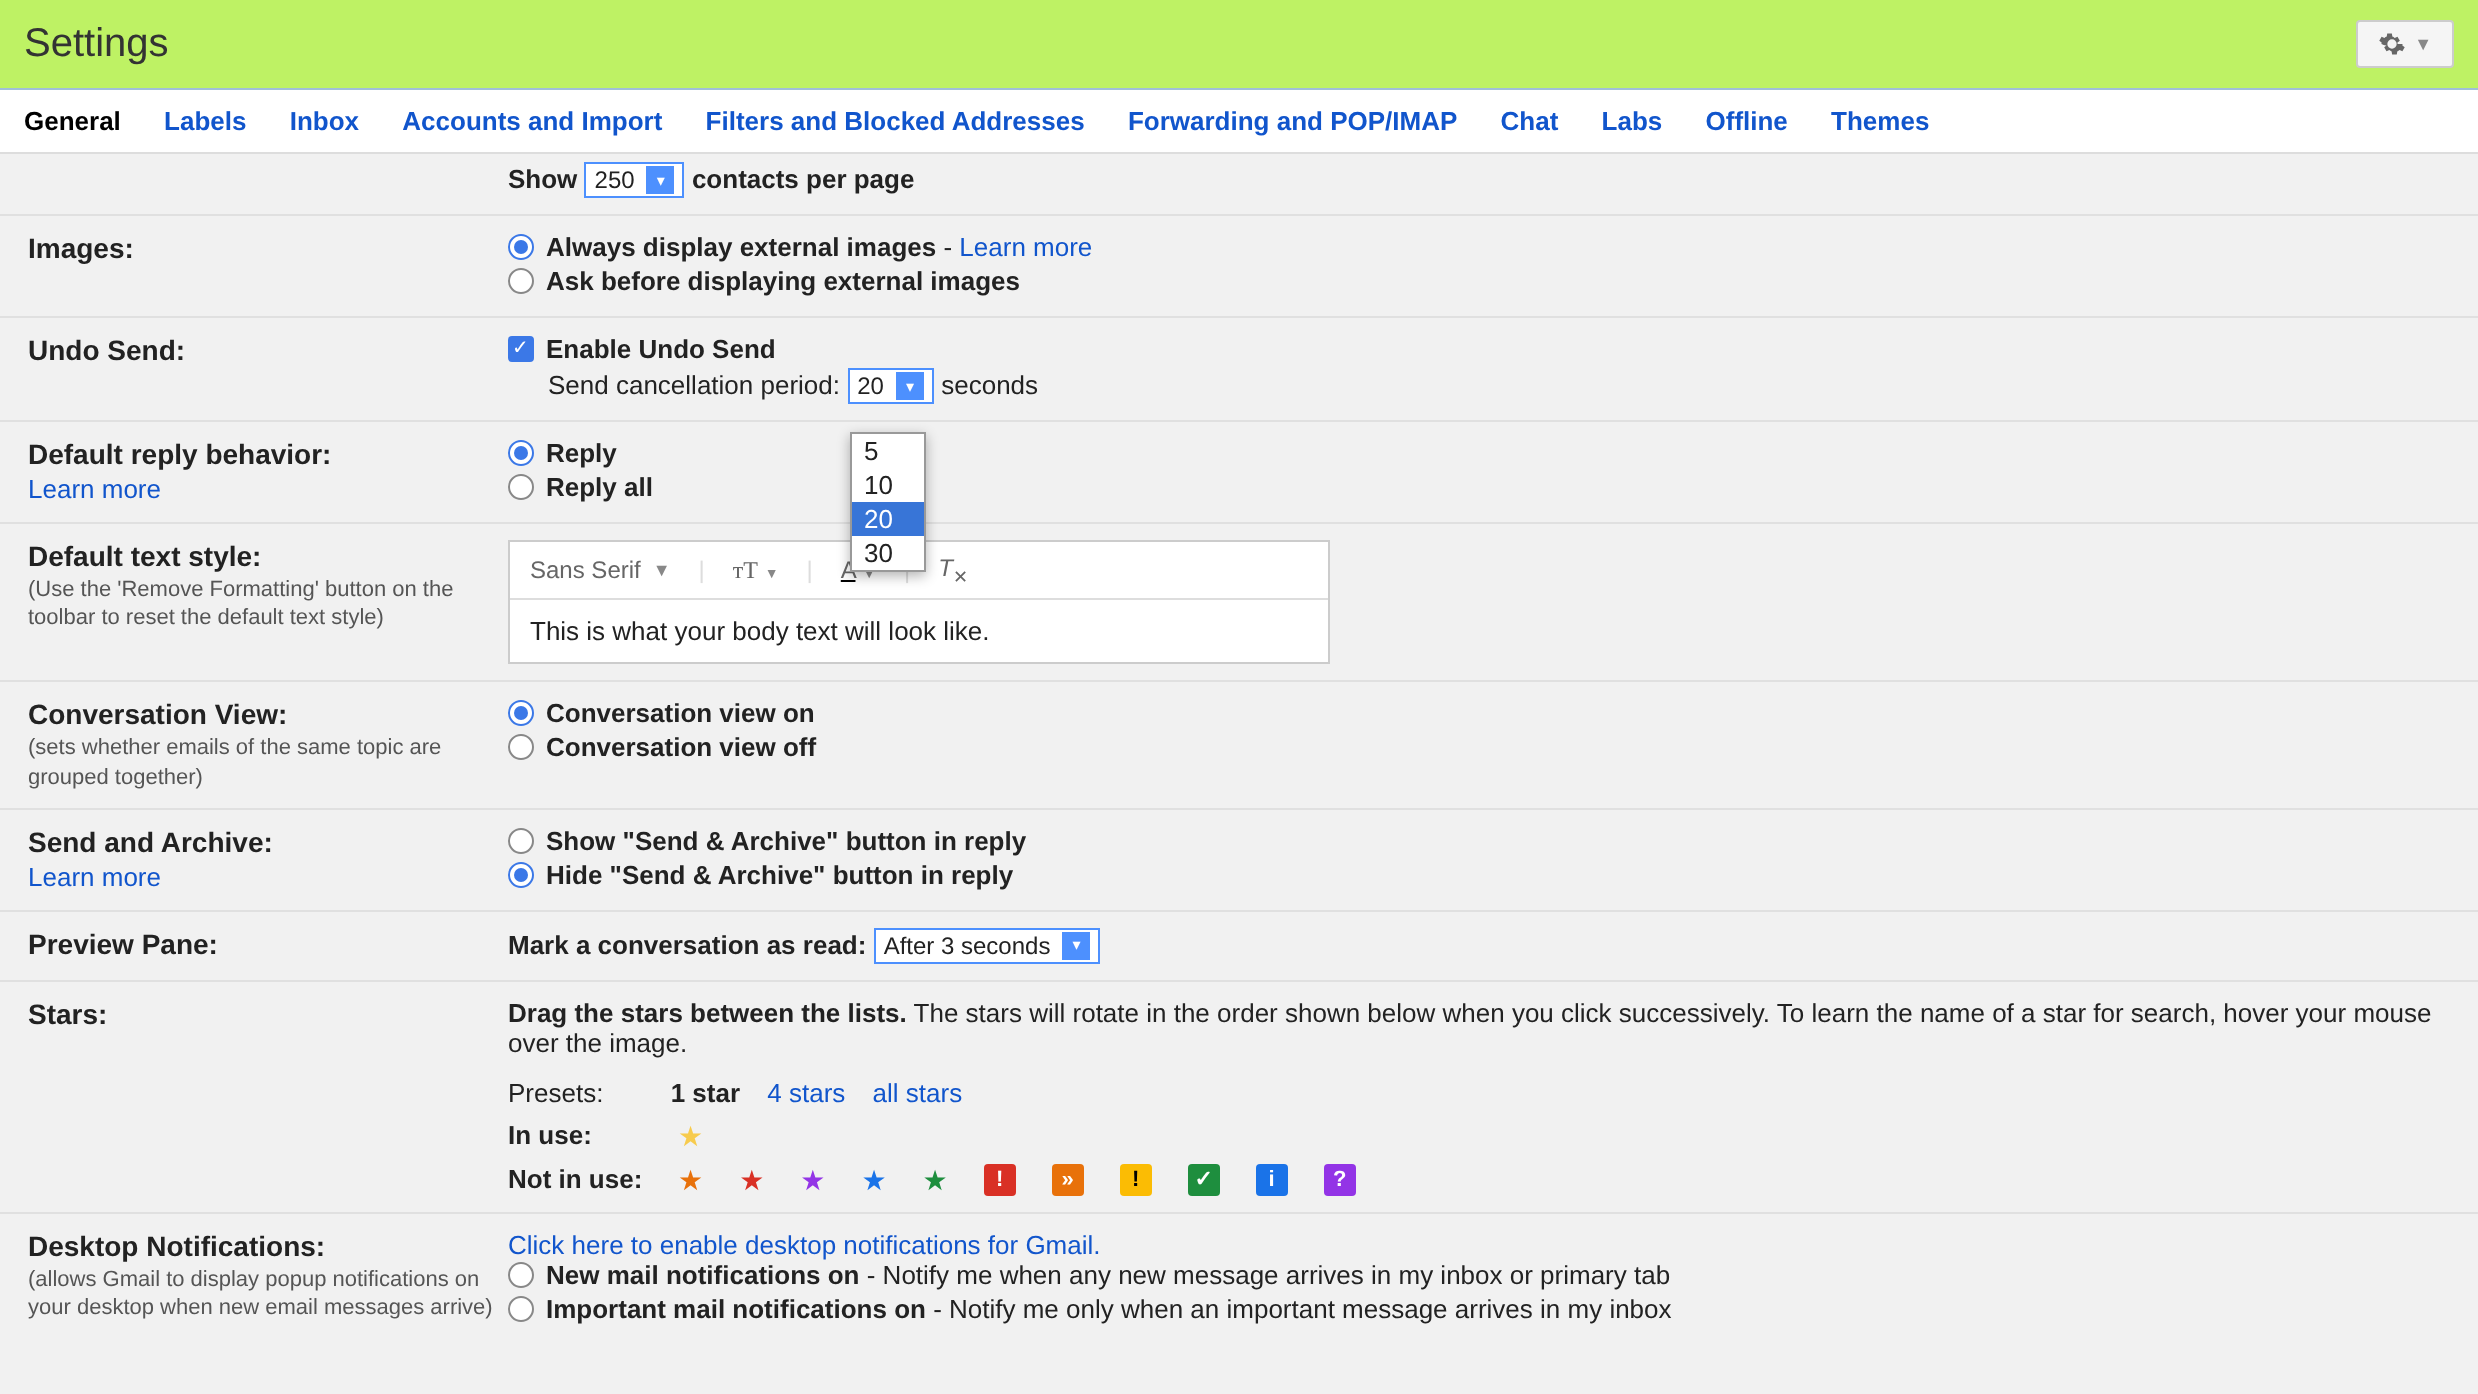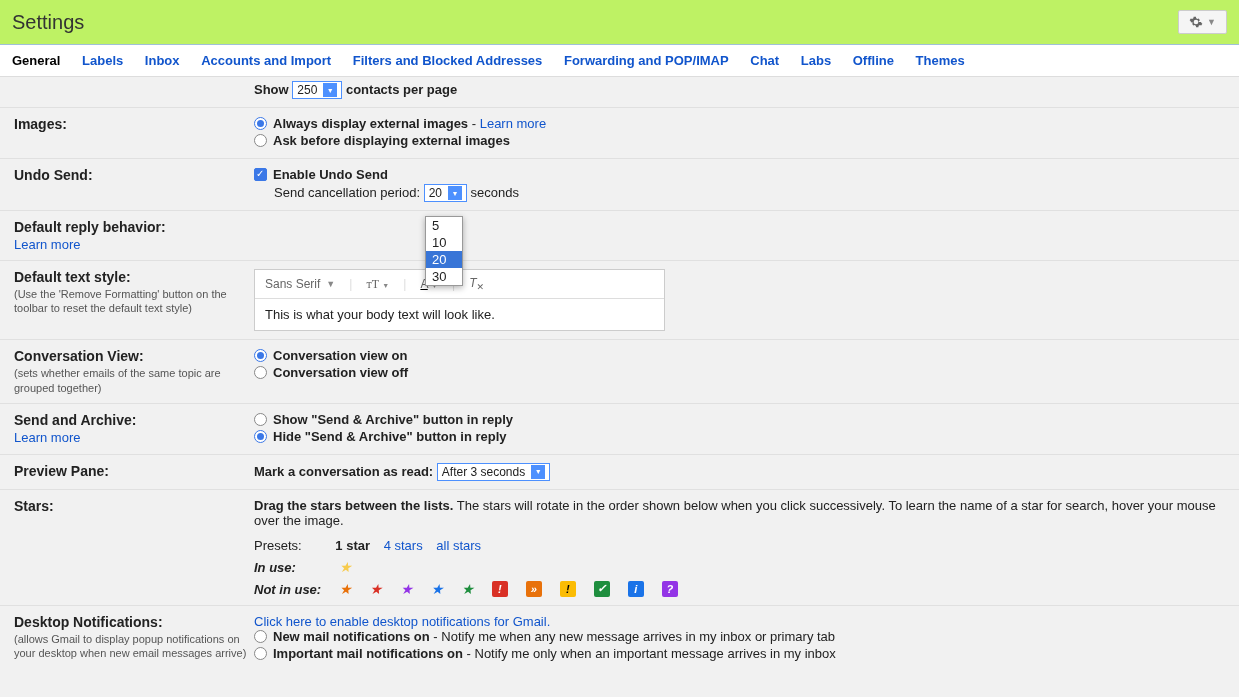--- a/index.html
+++ b/index.html
@@ -31,21 +31,21 @@
 .learn-link { color: #1155cc; cursor: pointer; }
 .text-editor { border: 1px solid #ccc; background: #fff; width: 411px; }
 .editor-toolbar { padding: 6px 10px; border-bottom: 1px solid #ddd; display: flex; align-items: center; gap: 14px; font-size: 12px; color: #666; }
 .editor-toolbar .sep { color: #ddd; }
 .editor-body { padding: 8px 10px; font-size: 13px; }
 .dropdown-pop { position: absolute; left: 425px; top: 216px; background: #fff; border: 1px solid #999; box-shadow: 0 2px 6px rgba(0,0,0,0.3); font-size: 13px; min-width: 38px; z-index: 100; }
 .dropdown-pop div { padding: 1px 6px; cursor: pointer; }
 .dropdown-pop div.selected { background: #3875d7; color: #fff; }
 .star { font-size: 14px; margin-right: 18px; display: inline-block; }
 .badge { display: inline-flex; width: 16px; height: 16px; align-items: center; justify-content: center; color: #fff; font-size: 11px; font-weight: bold; margin-right: 18px; border-radius: 2px; }
-.stars-row { margin-top: 6px; display: flex; align-items: flex-end; font-style: italic; }
+.stars-row { margin-top: 6px; display: flex; align-items: flex-start; }
 .stars-row .slabel { width: 85px; font-weight: bold; }
 .preset-link { color: #1155cc; cursor: pointer; margin-right: 10px; }
 .font-sel { display: inline-flex; align-items: center; gap: 6px; }
 .tT { font-family: serif; }
 svg.gear { width: 14px; height: 14px; }
 .caret-down { font-size: 9px; color: #888; }
 </style>
 </head>
 <body>
 
@@ -115,20 +115,30 @@
         </span>
         <span>seconds</span>
       </div>
     </div>
   </div>
 
   <div class="row">
     <div class="row-label">
       <b>Default reply behavior:</b>
       <span class="link">Learn more</span>
+    </div>
+    <div class="row-value">
+      <div class="radio-line">
+          <input type="radio" checked="" style="">
+          <b>Reply</b>
+        </div>
+      <div class="radio-line">
+          <input type="radio" style="">
+          <b>Reply all</b>
+        </div>
     </div>
   </div>
 
   <div class="row">
     <div class="row-label">
       <b>Default text style:</b>
       <span class="sub">(Use the 'Remove Formatting' button on the toolbar to reset the default text style)</span>
     </div>
     <div class="row-value">
       <div class="text-editor">

